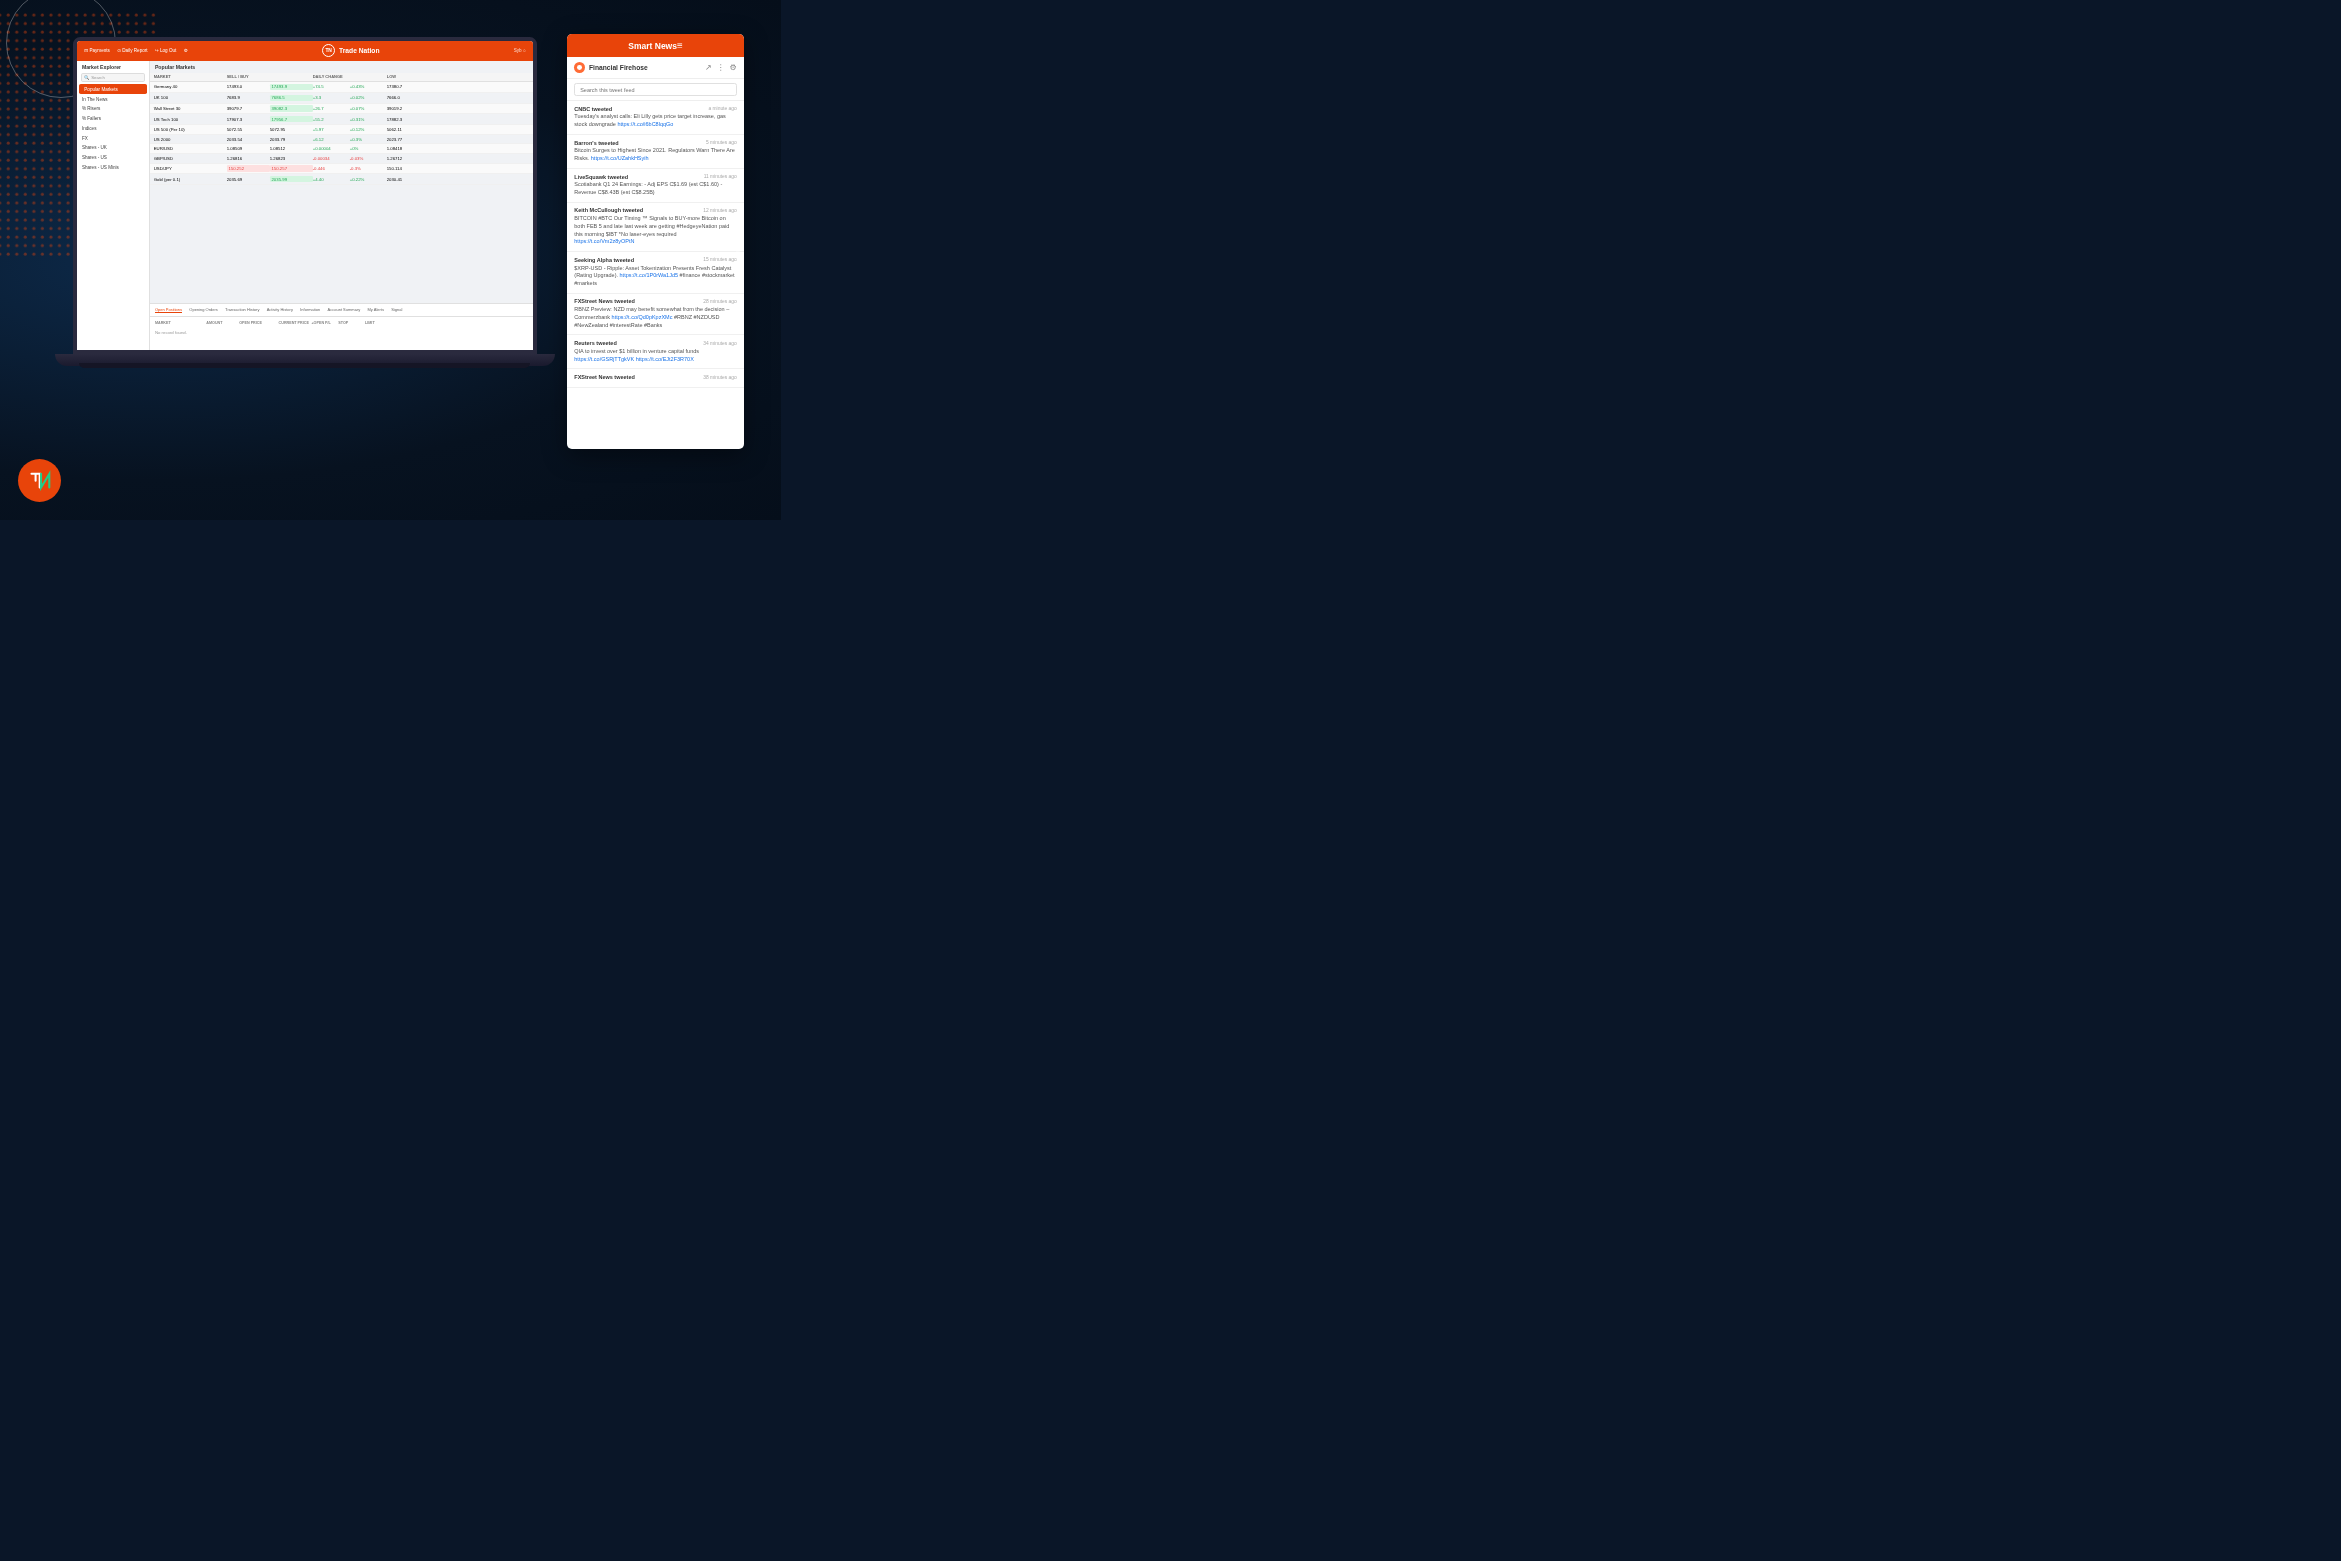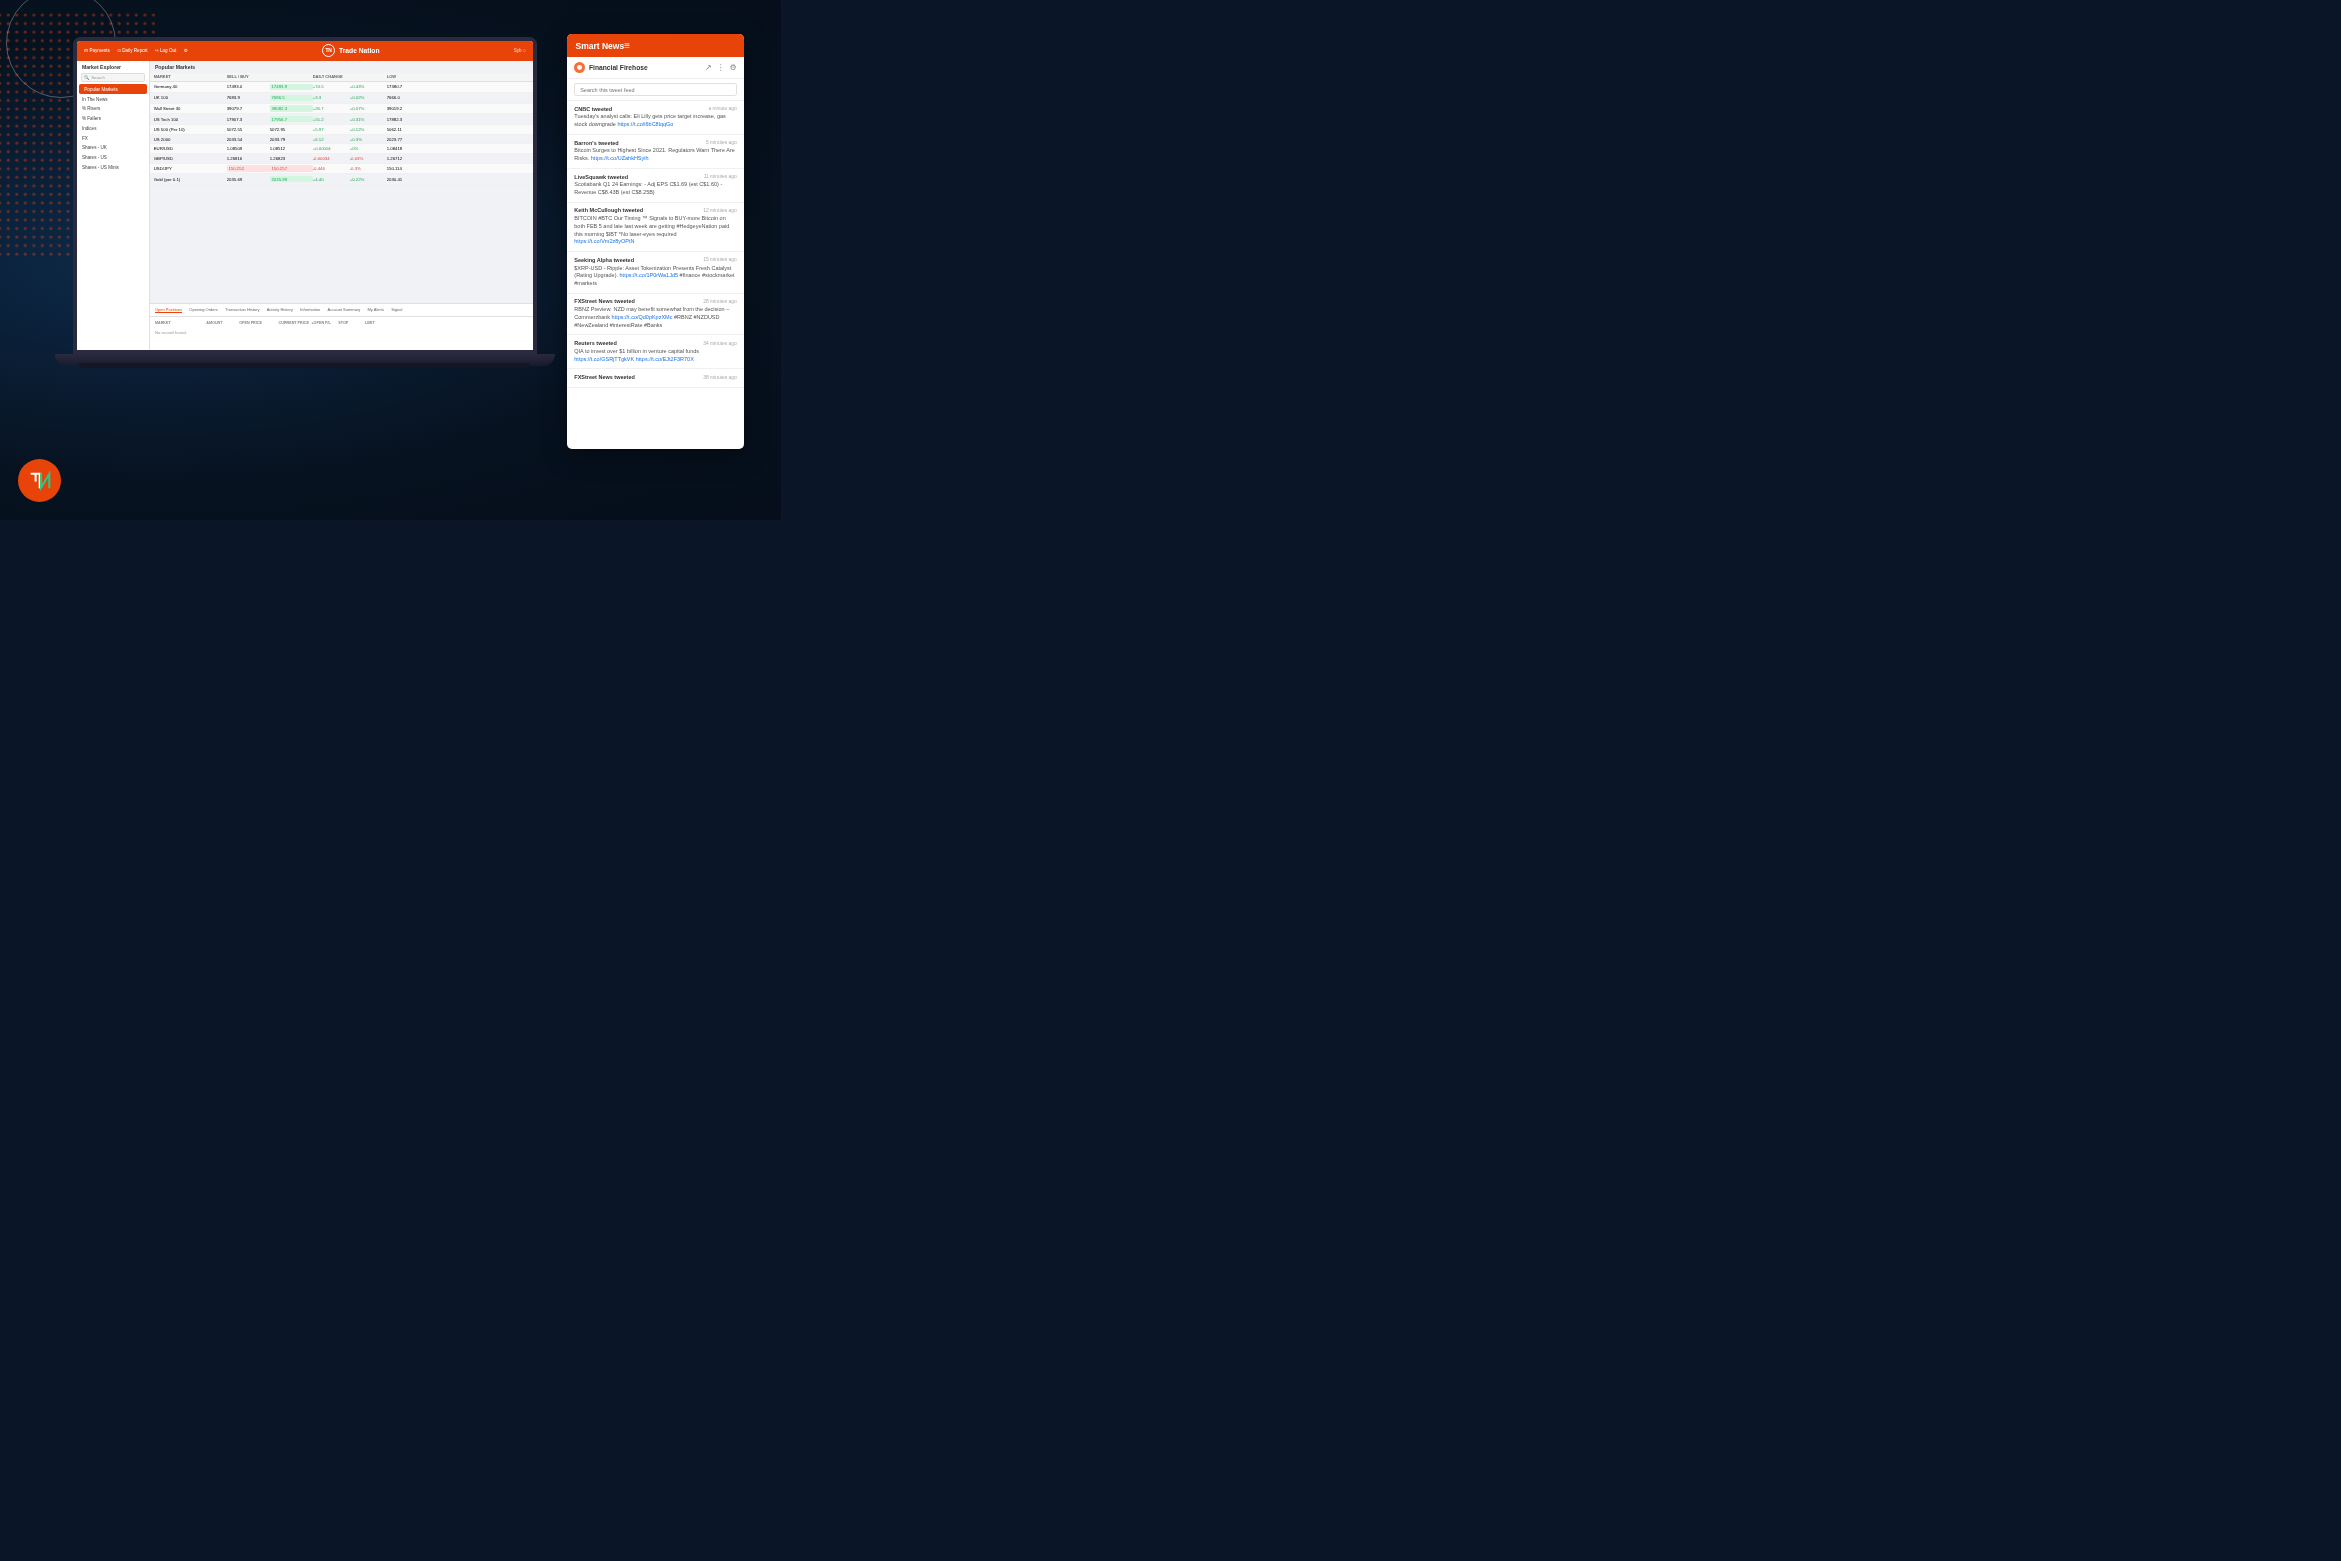--- a/index.html
+++ b/index.html
@@ -311,21 +311,21 @@
       display: flex;
       flex-direction: column;
       overflow: hidden;
     }
 
     .sn-header {
       background: #e8440a;
       padding: 6.1px 8.5px;
       display: flex;
       align-items: center;
-      justify-content: flex-start;
+      justify-content: center;
       flex-shrink: 0;
     }
 
     .sn-title {
       color: white;
       font-size: 8.5px;
       font-weight: 700;
     }
 
     .sn-menu-icon {

